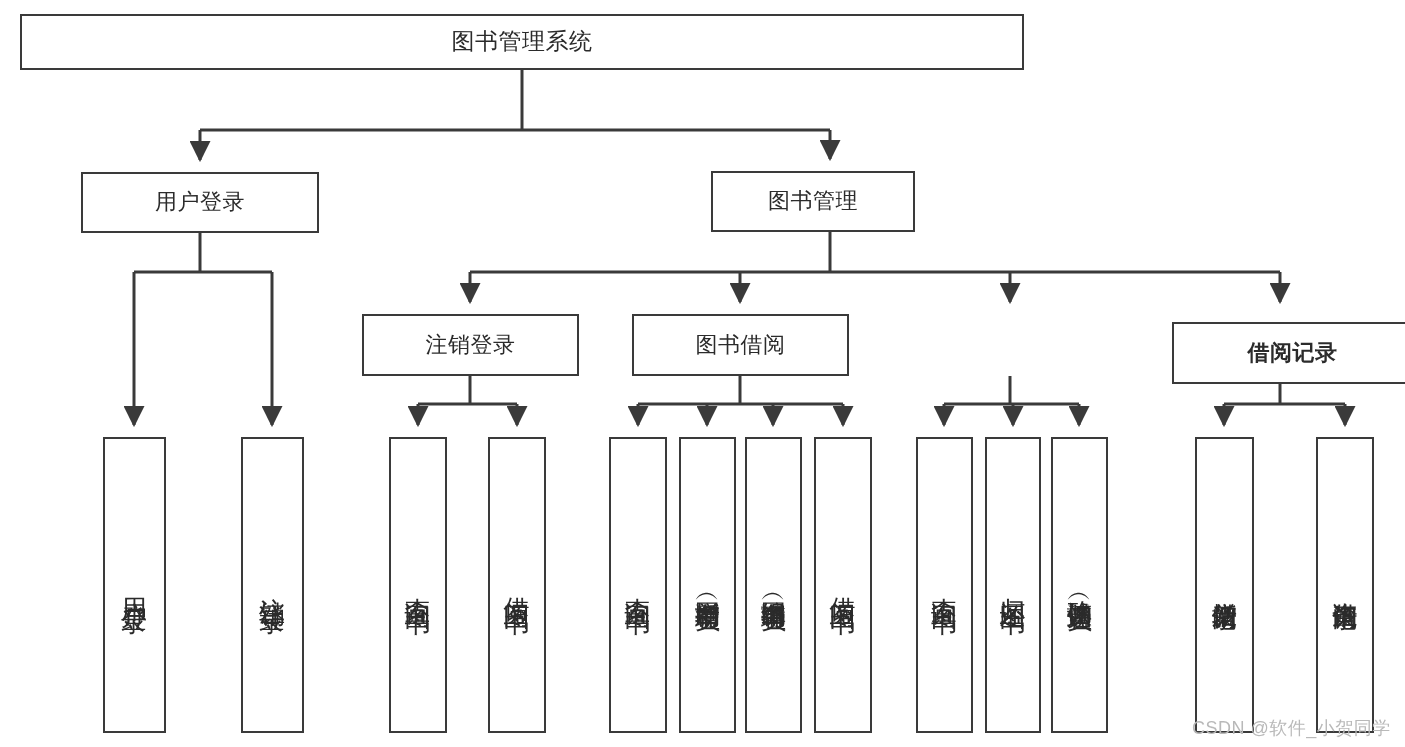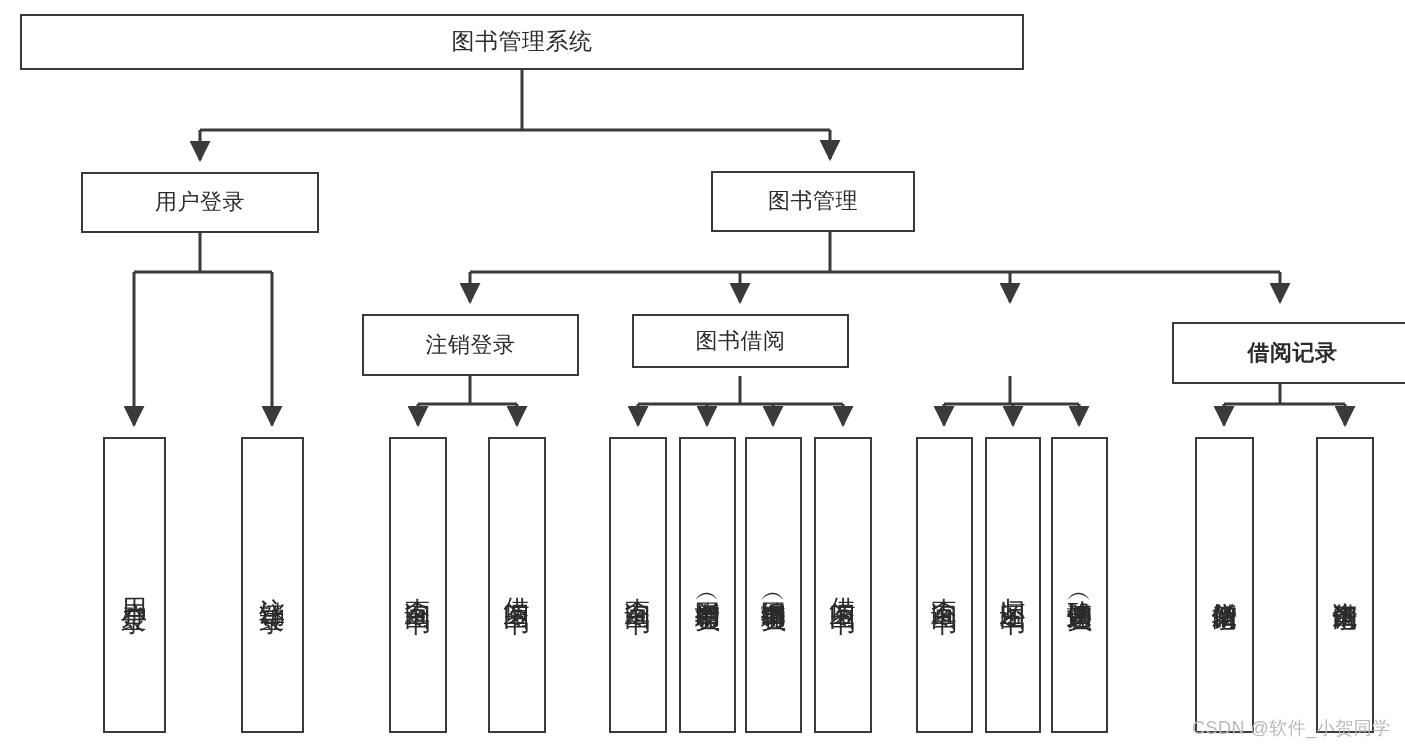--- a/index.html
+++ b/index.html
@@ -136,21 +136,21 @@
   <div class="node horiz" style="left:81px; top:172px; width:238px; height:61px;">
     <span class="label">用户登录</span>
   </div>
   <div class="node horiz" style="left:711px; top:171px; width:204px; height:61px;">
     <span class="label">图书管理</span>
   </div>
 
   <div class="node horiz" style="left:362px; top:314px; width:217px; height:62px;">
     <span class="label">注销登录</span>
   </div>
-  <div class="node horiz" style="left:632px; top:314px; width:217px; height:54px;">
+  <div class="node horiz" style="left:632px; top:314px; width:217px; height:62px;">
     <span class="label">图书借阅</span>
   </div>
   <div class="node horiz" style="left:1172px; top:322px; width:241px; height:62px;font-weight:bold;">
     <span class="label">借阅记录</span>
   </div>
 
   <div class="node vert" style="left:103px; top:437px; width:63px; height:296px;">
     <span class="label">用户登录</span>
   </div>
   <div class="node vert" style="left:241px; top:437px; width:63px; height:296px;">

